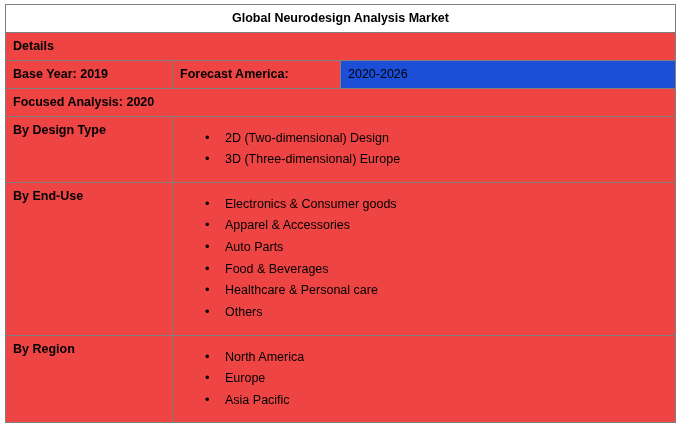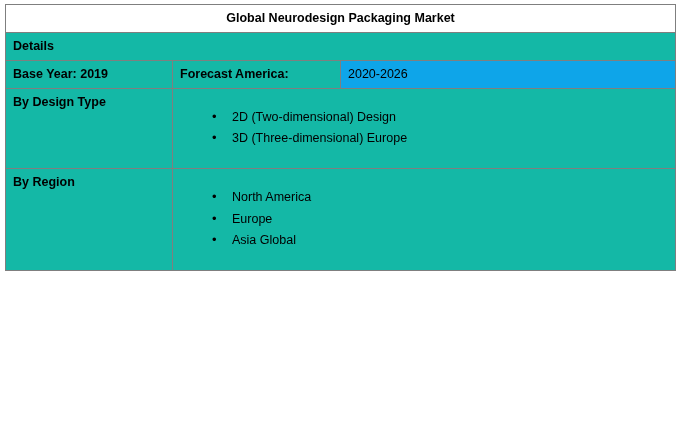--- a/index.html
+++ b/index.html
@@ -35,39 +35,39 @@
     line-height: 1.35;
   }
   .title-cell {
     text-align: center;
     font-weight: bold;
     font-size: 14.5px;
     background: #ffffff;
     padding: 6px 4px 6px 4px;
   }
   .shade {
-    background: #14b8a6;
+    background: #ef4444;
   }
   .plain {
-    background: #0ea5e9;
+    background: #1d4ed8;
     margin-left: 35px;
   }
   .bold {
     font-weight: bold;
   }
   .label-cell {
     font-weight: bold;
     font-size: 12.5px;
   }
   .val-cell {
     font-size: 12.5px;
   }
   ul.bullets {
     list-style: none;
-    margin: 16px;
+    margin: 9px;
     padding: 0;
   }
   ul.bullets li {
     position: relative;
     padding-left: 36px;
     margin: 0 0 6px 0;
     font-size: 12.5px;
     line-height: 1.25;
   }
   ul.bullets li:last-child {
@@ -93,45 +93,61 @@
 
 <div class="sheet">
   <table class="market">
     <colgroup>
       <col style="width:167px">
       <col style="width:168px">
       <col style="width:335px">
     </colgroup>
     <tbody>
       <tr>
-        <td class="title-cell" colspan="3">Global Neurodesign Packaging Market</td>
+        <td class="title-cell" colspan="3">Global Neurodesign Analysis Market</td>
       </tr>
       <tr>
         <td class="shade bold" colspan="3">Details</td>
       </tr>
       <tr>
         <td class="shade label-cell">Base Year: 2019</td>
         <td class="shade label-cell">Forecast America:</td>
         <td class="plain val-cell">2020-2026</td>
+      </tr>
+      <tr>
+        <td class="shade label-cell" colspan="3">Focused Analysis: 2020</td>
       </tr>
       <tr>
         <td class="shade label-cell">By Design Type</td>
         <td class="shade" colspan="2">
           <ul class="bullets">
             <li>2D (Two-dimensional) Design</li>
             <li>3D (Three-dimensional) Europe</li>
           </ul>
         </td>
       </tr>
       <tr>
+        <td class="shade label-cell">By End-Use</td>
+        <td class="shade" colspan="2">
+          <ul class="bullets">
+            <li>Electronics &amp; Consumer goods</li>
+            <li>Apparel &amp; Accessories</li>
+            <li>Auto Parts</li>
+            <li>Food &amp; Beverages</li>
+            <li>Healthcare &amp; Personal care</li>
+            <li>Others</li>
+          </ul>
+        </td>
+      </tr>
+      <tr>
         <td class="shade label-cell">By Region</td>
         <td class="shade" colspan="2">
           <ul class="bullets">
             <li>North America</li>
             <li>Europe</li>
-            <li>Asia Global</li>
+            <li>Asia Pacific</li>
 
           </ul>
         </td>
       </tr>
     </tbody>
   </table>
 </div>
 
 </body></html>

